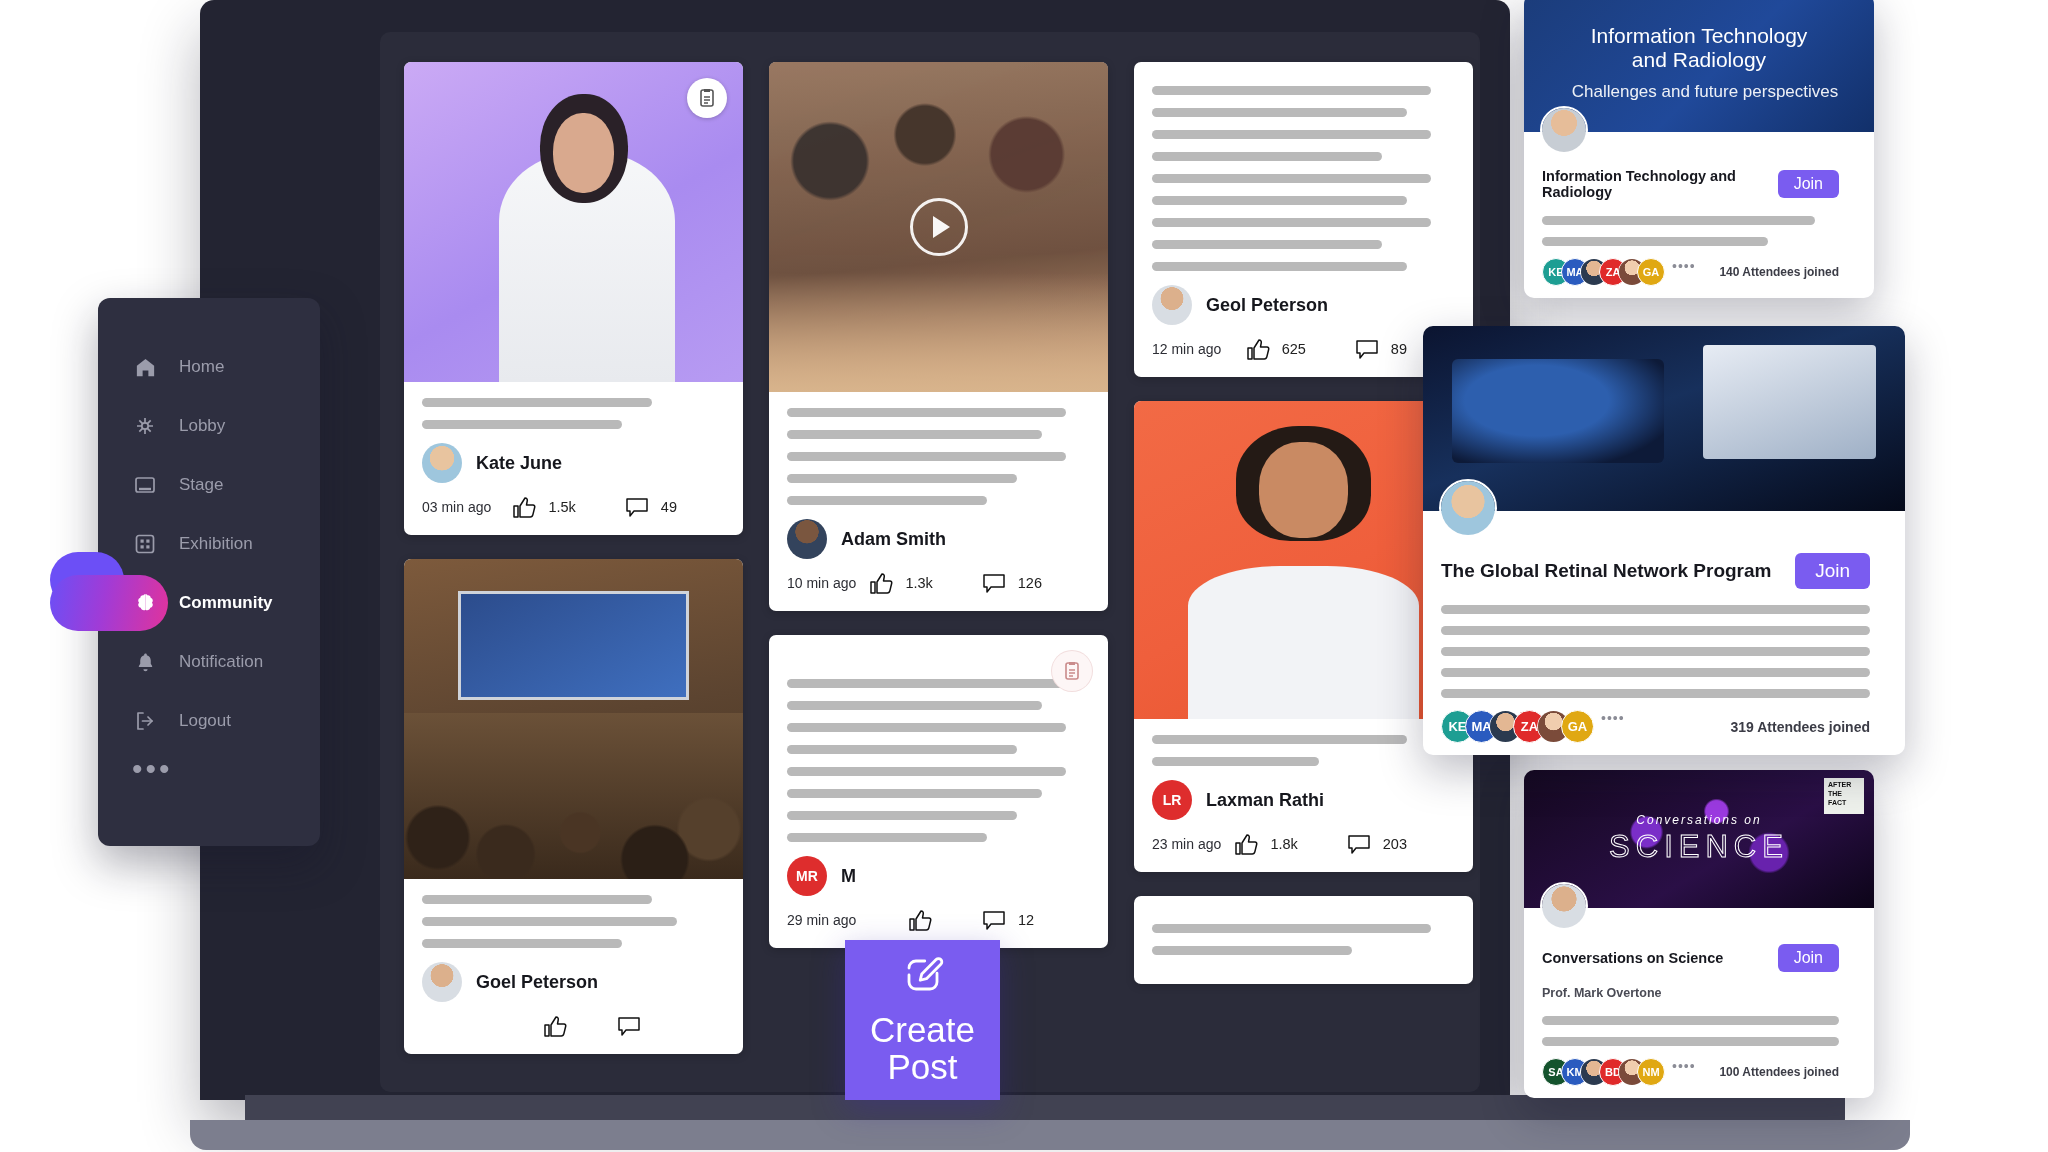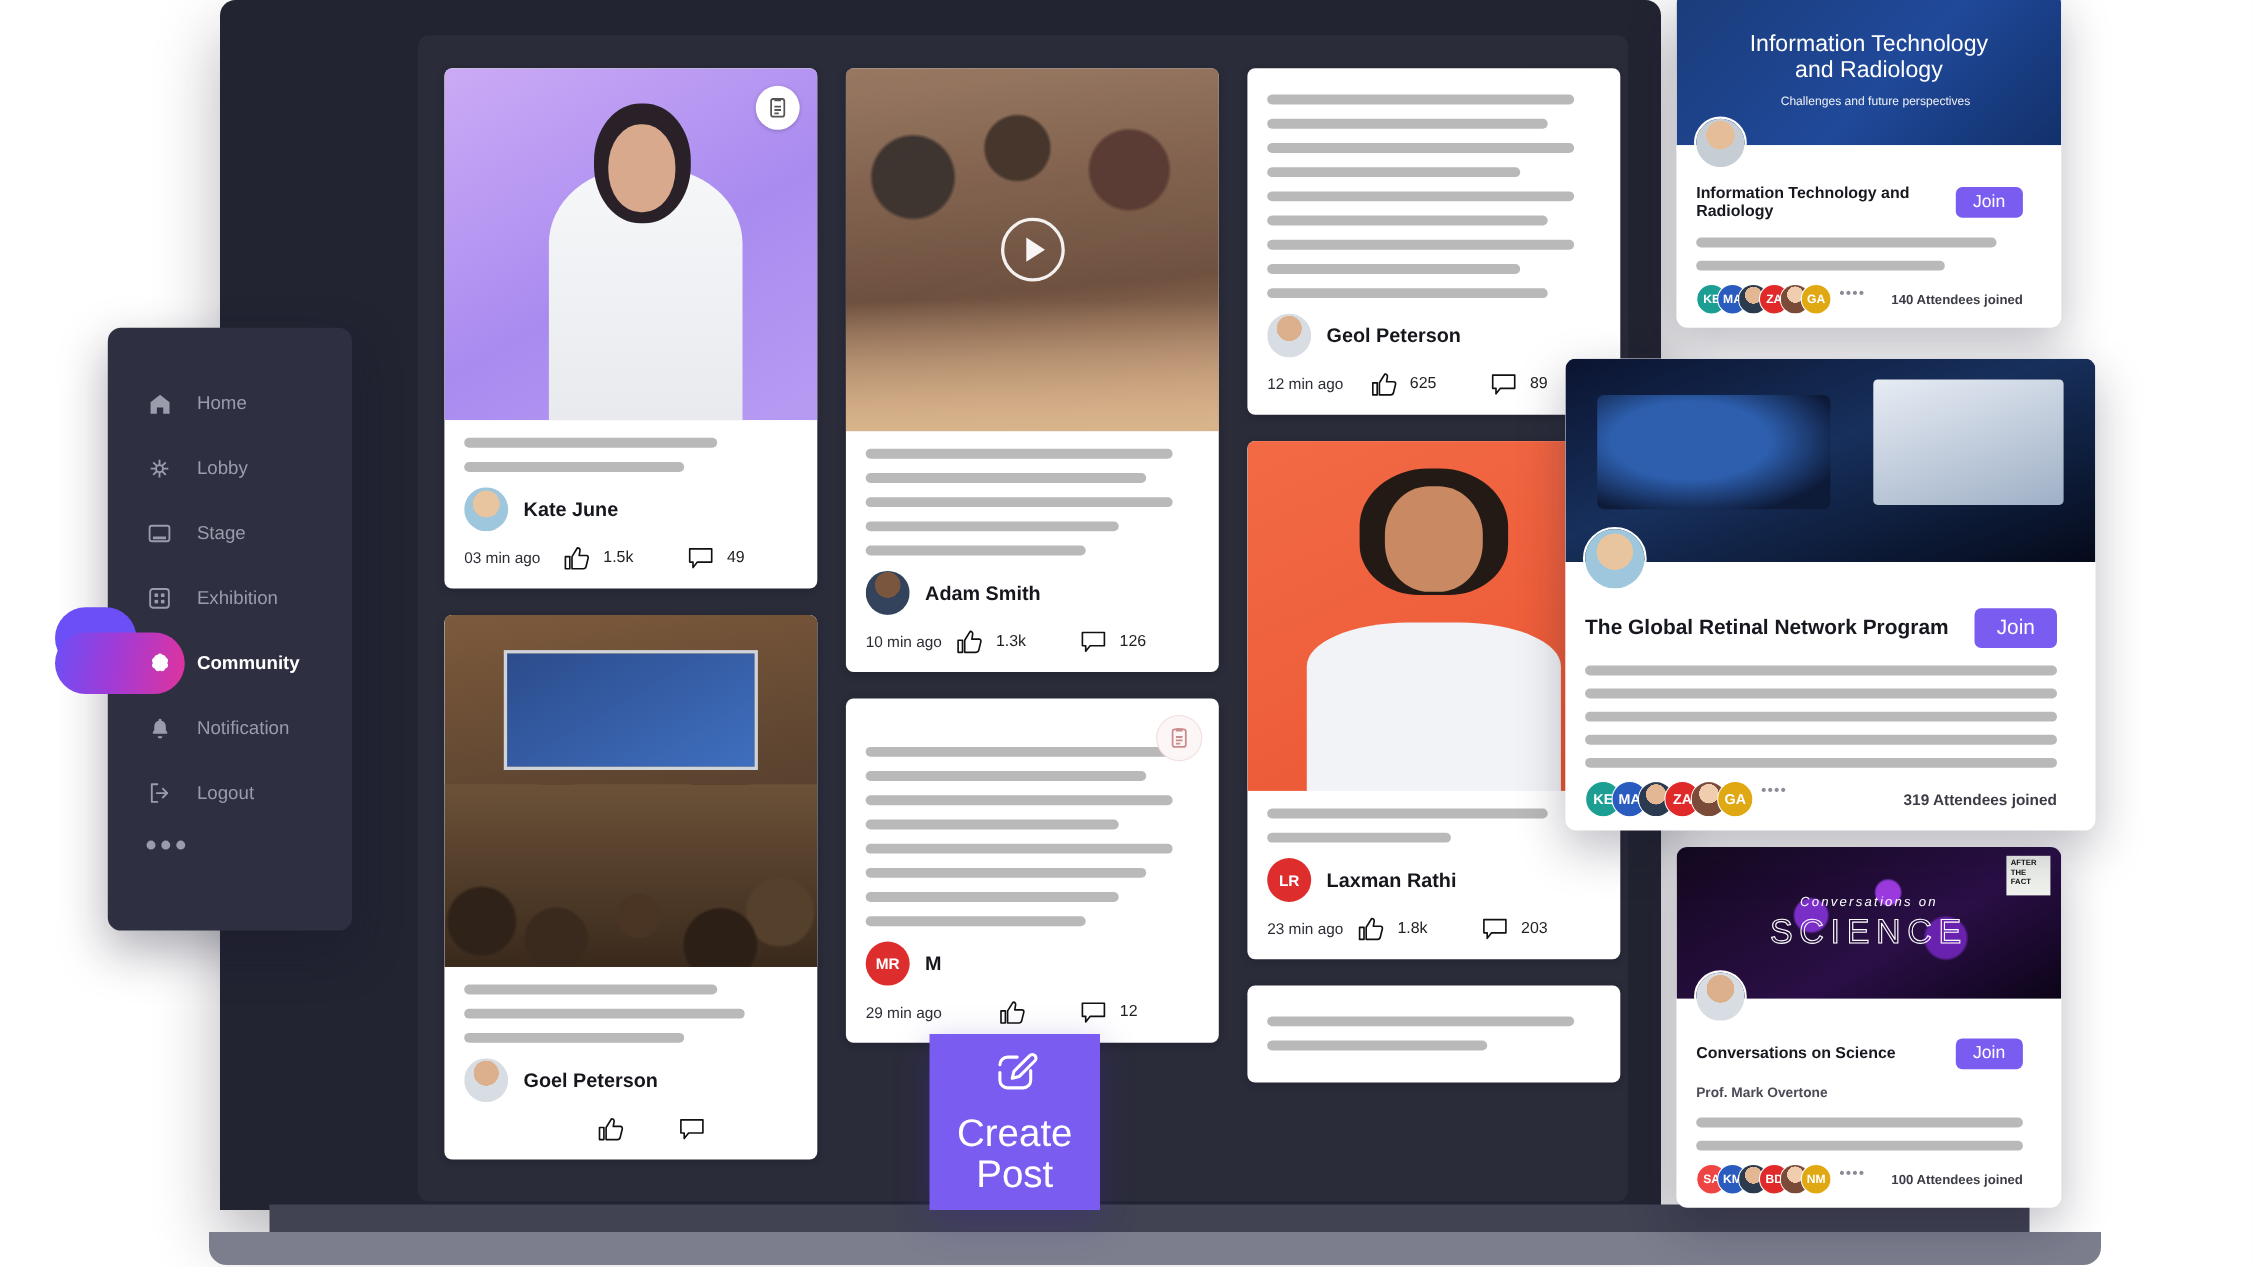--- a/index.html
+++ b/index.html
@@ -181,21 +181,21 @@
   .ph-orange::before{ content:""; position:absolute; left:30%; top:8%; width:40%; height:36%;
       background:#241a15; border-radius:46% 46% 40% 40%; }
   .ph-orange::after{ content:""; position:absolute; left:16%; bottom:0; width:68%; height:48%;
       background:#f2f3f6; border-radius:40% 40% 0 0 / 26% 26% 0 0; }
   .or-face{ position:absolute; left:37%; top:13%; width:26%; height:30%;
       background:#c98a63; border-radius:46%; z-index:2; }
 
   .bn-it{ width:100%;height:100%;background:linear-gradient(135deg,#1b3c7a 0%,#20499a 55%,#12306a 100%);
           display:flex;flex-direction:column;align-items:center;justify-content:center;color:#fff;}
   .bn-it .t1{ font-size:21px; line-height:1.15; text-align:center; font-weight:300;}
-  .bn-it .t2{ font-size:11px; margin-top:10px; opacity:.92;padding-left:12px;}
+  .bn-it .t2{ font-size:17px; margin-top:10px; opacity:.92;padding-left:12px;}
   .bn-retina{ width:100%;height:100%;background:linear-gradient(160deg,#0b1430 0%,#17305c 45%,#050a1a 100%);
           position:relative;}
   .bn-retina::before{content:"";position:absolute;left:6%;top:18%;width:44%;height:56%;
           background:radial-gradient(ellipse at 40% 40%,#2d5fae 0 40%,#0d1a38 80%);border-radius:6px;}
   .bn-retina::after{content:"";position:absolute;right:6%;top:10%;width:36%;height:62%;
           background:linear-gradient(160deg,#e7ecf4,#9fb0c6);border-radius:4px;}
   .bn-sci{ width:100%;height:100%;background:radial-gradient(circle at 35% 45%,#7a2ec8 0 6%,transparent 7%),
            radial-gradient(circle at 55% 30%,#9b3ae0 0 5%,transparent 6%),
            radial-gradient(circle at 70% 60%,#6822ad 0 7%,transparent 8%),
            linear-gradient(150deg,#14081f 0%,#2a0f46 60%,#0c0418 100%);
@@ -657,21 +657,21 @@
         <div class="ev-title">Conversations on Science</div>
         <div class="join-btn">Join</div>
       </div>
       <div class="ev-sub">Prof. Mark Overtone</div>
       <div class="ev-lines">
         <div class="sk l100"></div>
         <div class="sk l100"></div>
       </div>
       <div class="ev-foot">
         <div class="stackers">
-          <div class="stk" style="background:#ef4444">SA</div>
+          <div class="stk" style="background:#14532d">SA</div>
           <div class="stk" style="background:#2a5bbf">KM</div>
           <div class="stk">
               <div class="face f-d"></div>
             </div>
           <div class="stk" style="background:#e02a2a">BD</div>
           <div class="stk">
               <div class="face f-f"></div>
             </div>
           <div class="stk" style="background:#e0a812">NM</div>
           <div class="stk-dots">••••</div>

